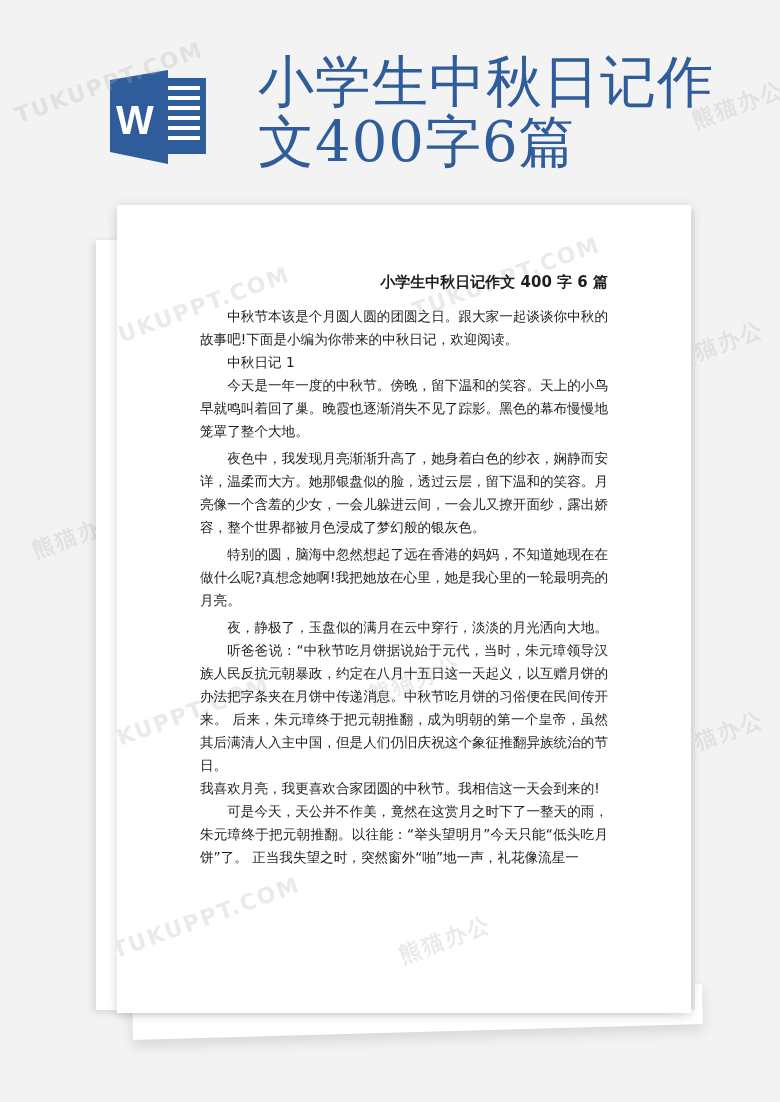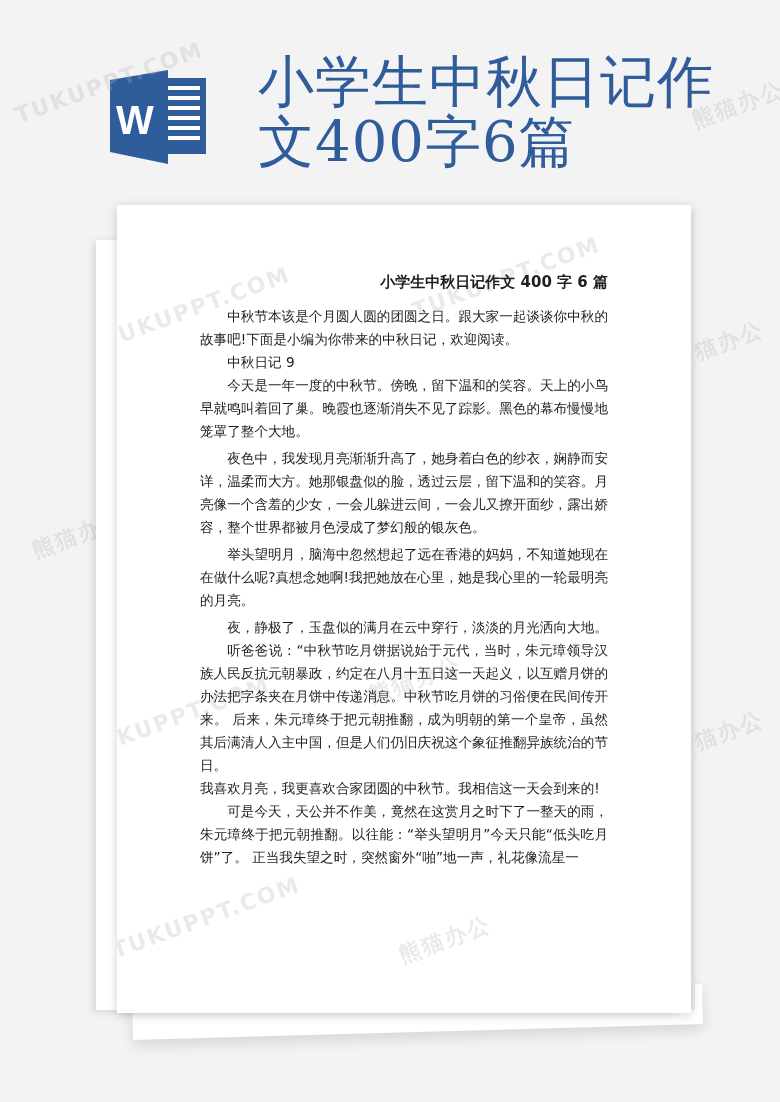--- a/index.html
+++ b/index.html
@@ -92,22 +92,22 @@
   <div class="watermark" style="left:-20px; top:90px;">TUKUPPT.COM</div>
   <div class="watermark" style="left:290px; top:60px;">TUKUPPT.COM</div>
   <div class="watermark" style="left:-40px; top:500px;">TUKUPPT.COM</div>
   <div class="watermark" style="left:250px; top:460px;">熊猫办公</div>
   <div class="watermark" style="left:-10px; top:700px;">TUKUPPT.COM</div>
   <div class="watermark" style="left:280px; top:720px;">熊猫办公</div>
 
   <div class="doc-content">
     <div class="doc-title">小学生中秋日记作文 400 字 6 篇</div>
     <p class="tight">中秋节本该是个月圆人圆的团圆之日。跟大家一起谈谈你中秋的故事吧!下面是小编为你带来的中秋日记，欢迎阅读。</p>
-    <p class="tight">中秋日记 9</p>
+    <p class="tight">中秋日记 1</p>
     <p>今天是一年一度的中秋节。傍晚，留下温和的笑容。天上的小鸟早就鸣叫着回了巢。晚霞也逐渐消失不见了踪影。黑色的幕布慢慢地笼罩了整个大地。</p>
     <p>夜色中，我发现月亮渐渐升高了，她身着白色的纱衣，娴静而安详，温柔而大方。她那银盘似的脸，透过云层，留下温和的笑容。月亮像一个含羞的少女，一会儿躲进云间，一会儿又撩开面纱，露出娇容，整个世界都被月色浸成了梦幻般的银灰色。</p>
-    <p>举头望明月，脑海中忽然想起了远在香港的妈妈，不知道她现在在做什么呢?真想念她啊!我把她放在心里，她是我心里的一轮最明亮的月亮。</p>
+    <p>特别的圆，脑海中忽然想起了远在香港的妈妈，不知道她现在在做什么呢?真想念她啊!我把她放在心里，她是我心里的一轮最明亮的月亮。</p>
     <p class="tight">夜，静极了，玉盘似的满月在云中穿行，淡淡的月光洒向大地。</p>
     <p class="tight">听爸爸说：“中秋节吃月饼据说始于元代，当时，朱元璋领导汉族人民反抗元朝暴政，约定在八月十五日这一天起义，以互赠月饼的办法把字条夹在月饼中传递消息。中秋节吃月饼的习俗便在民间传开来。 后来，朱元璋终于把元朝推翻，成为明朝的第一个皇帝，虽然其后满清人入主中国，但是人们仍旧庆祝这个象征推翻异族统治的节日。</p>
     <p class="tight noindent">我喜欢月亮，我更喜欢合家团圆的中秋节。我相信这一天会到来的!</p>
     <p>可是今天，天公并不作美，竟然在这赏月之时下了一整天的雨，朱元璋终于把元朝推翻。以往能：“举头望明月”今天只能“低头吃月饼”了。 正当我失望之时，突然窗外“啪”地一声，礼花像流星一</p>
   </div>
 </div>
 
 </body></html>

